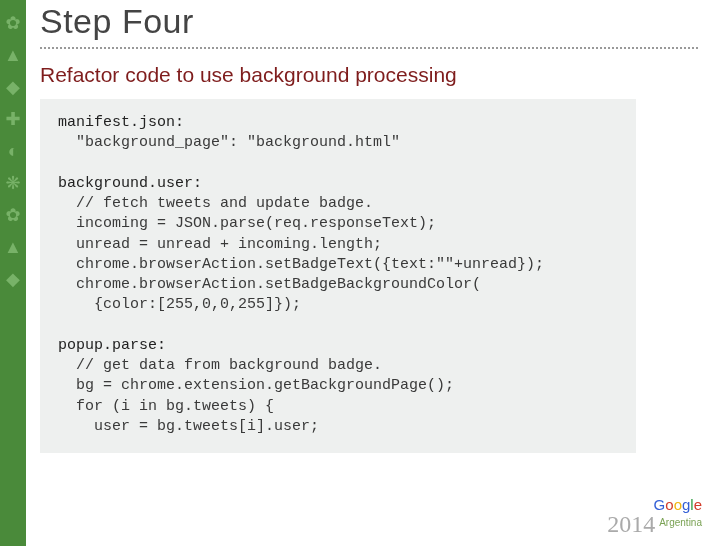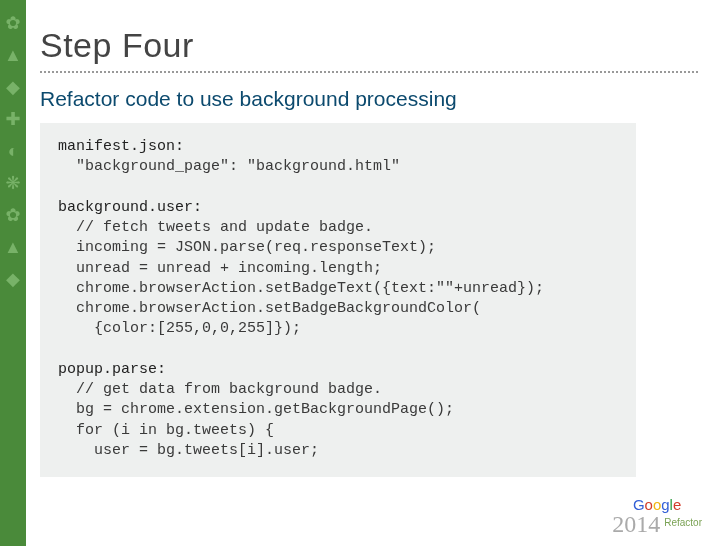--- a/index.html
+++ b/index.html
@@ -1,25 +1,25 @@
 <!DOCTYPE html>
 <html><head>
 <meta charset="utf-8">
 <style>
   html,body{margin:0;padding:0;width:728px;height:546px;overflow:hidden;font-family:Arial,Helvetica,sans-serif;background:#fff}
   .slide{width:728px;height:546px;position:relative;box-sizing:border-box}
   .sidebar{position:absolute;left:0;top:0;width:26px;height:546px;background:#4a8a3a}
   .sidebar .ico{color:#78b268;margin:14px 0;text-align:center;font-size:18px;line-height:1}
-  .content{margin-left:40px;padding:26px 30px 0 0}
+  .content{margin-left:40px;padding:2px 30px 0 0}
   h1{font-size:34px;font-weight:400;color:#444;margin:0 0 2px 0;letter-spacing:.5px}
   .dot-rule{border:none;border-top:2px dotted #999;margin:6px 0 14px 0}
-  .subtitle{font-size:21px;color:#0c4a6e;margin:0 0 12px 0}
+  .subtitle{font-size:21px;color:#7f1d1d;margin:0 0 12px 0}
   .codebox{background:#eef0ef;padding:14px 18px 16px 18px;width:560px;font-family:"Courier New",Courier,monospace;font-size:15px;line-height:1.35;color:#3a3a3a;white-space:pre}
   .codebox .hdr{font-weight:normal;color:#222}
-  .footer{position:absolute;right:26px;bottom:10px;text-align:center;line-height:1}
+  .footer{position:absolute;right:26px;bottom:10px;text-align:right;line-height:1}
   .g-logo{font-size:15px}.g-b{color:#335fd6}.g-r{color:#d23c2a}.g-y{color:#f2b50f}.g-g{color:#2f9e44}
   .devfest{font-family:Georgia,serif;font-size:24px;color:#3f87c6;letter-spacing:.5px}
   .year{font-family:Georgia,serif;font-size:24px;color:#aaa}.arg{font-size:10px;color:#7aa254;margin-left:4px;vertical-align:super}
 </style>
 </head>
 <body>
 
 <div class="slide">
 
   <div class="sidebar">
@@ -55,17 +55,17 @@
   bg = chrome.extension.getBackgroundPage();
   for (i in bg.tweets) {
     user = bg.tweets[i].user;</span></div>
   </div>
 
   <div class="footer">
     <div class="g-logo">
       <span class="g-b">G</span><span class="g-r">o</span><span class="g-y">o</span><span class="g-b">g</span><span class="g-g">l</span><span class="g-r">e</span>
     </div>
     <div>
-      <span class="year">2014</span><span class="arg">Refactor</span>
+      <span class="year">2014</span><span class="arg">Argentina</span>
     </div>
   </div>
 
 </div>
 
 </body></html>

